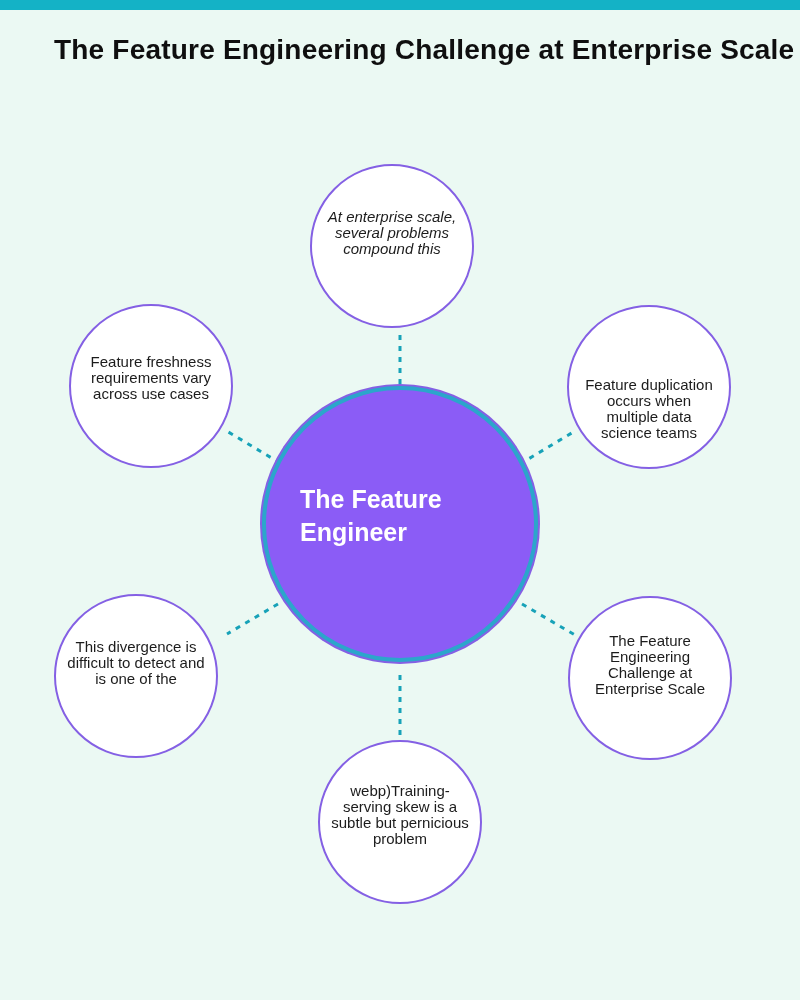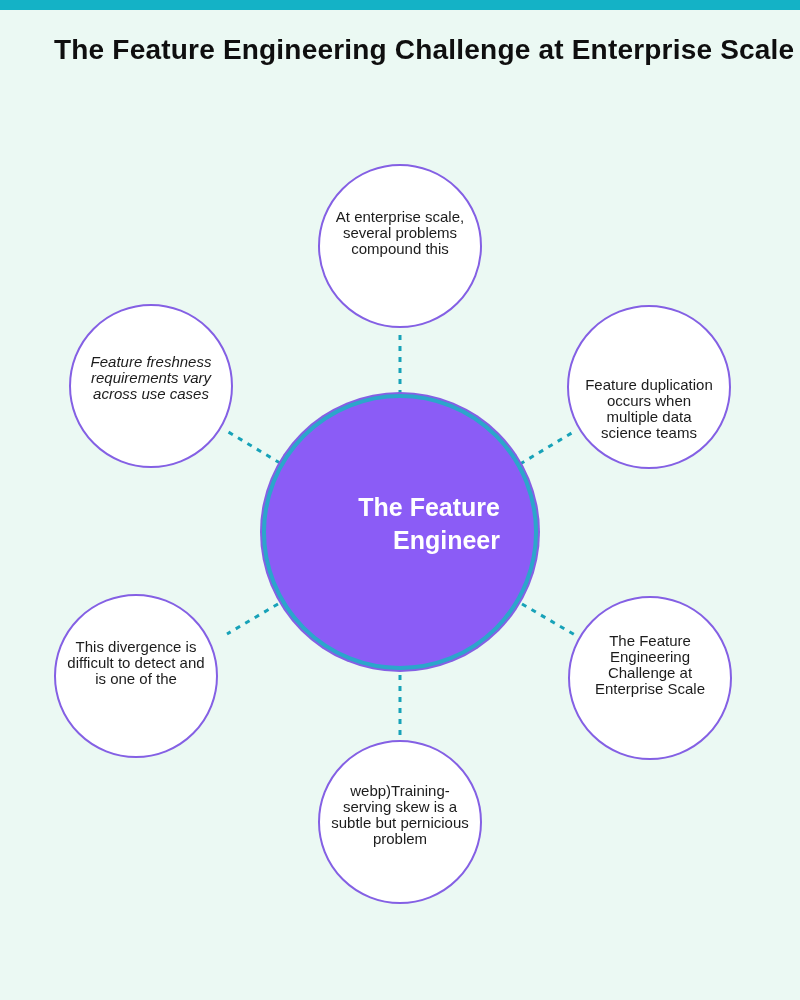--- a/index.html
+++ b/index.html
@@ -54,40 +54,40 @@
     justify-content: center;
     text-align: center;
   }
   .node .label {
     width: 140px;
     font-size: 15px;
     line-height: 16px;
     color: var(--ink);
     margin-bottom: 26px;
   }
-  .node-top          { left: 318px; top: 164px; }
+  .node-top          { left: 310px; top: 164px; font-style: italic; }
   .node-top-right    { left: 567px; top: 305px; align-items: flex-end; }
   .node-bottom-right { left: 568px; top: 596px; }
   .node-bottom       { left: 318px; top: 740px; }
   .node-bottom .label { margin-bottom: 15px; }
   .node-bottom-left  { left:  54px; top: 594px; }
   .node-top-left     { left:  69px; top: 304px; }
-  .node-top-left .label { margin-bottom: 16px; font-style: italic; }
+  .node-top-left .label { margin-bottom: 16px; }
   .center-node {
     position: absolute;
-    left: 262px; top: 394px;
+    left: 262px; top: 386px;
     width: 276px; height: 276px;
     border-radius: 50%;
     background: var(--purple);
     border: 4px solid var(--teal-ring);
     box-shadow: 0 0 0 2px var(--purple-border);
     display: flex;
     align-items: center;
     justify-content: center;
-    text-align: right;
+    text-align: left;
   }
   .center-node .label {
     width: 200px;
     font-size: 25px;
     line-height: 33px;
     font-weight: bold;
     color: #ffffff;
     margin-bottom: 16px;
   }
 </style>

